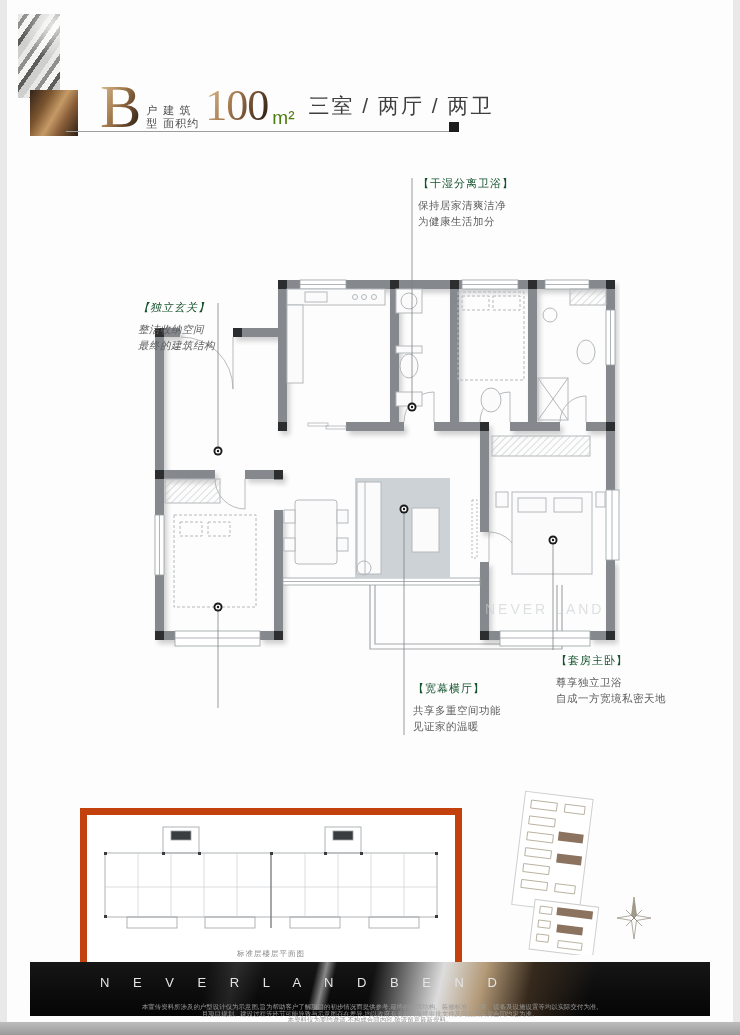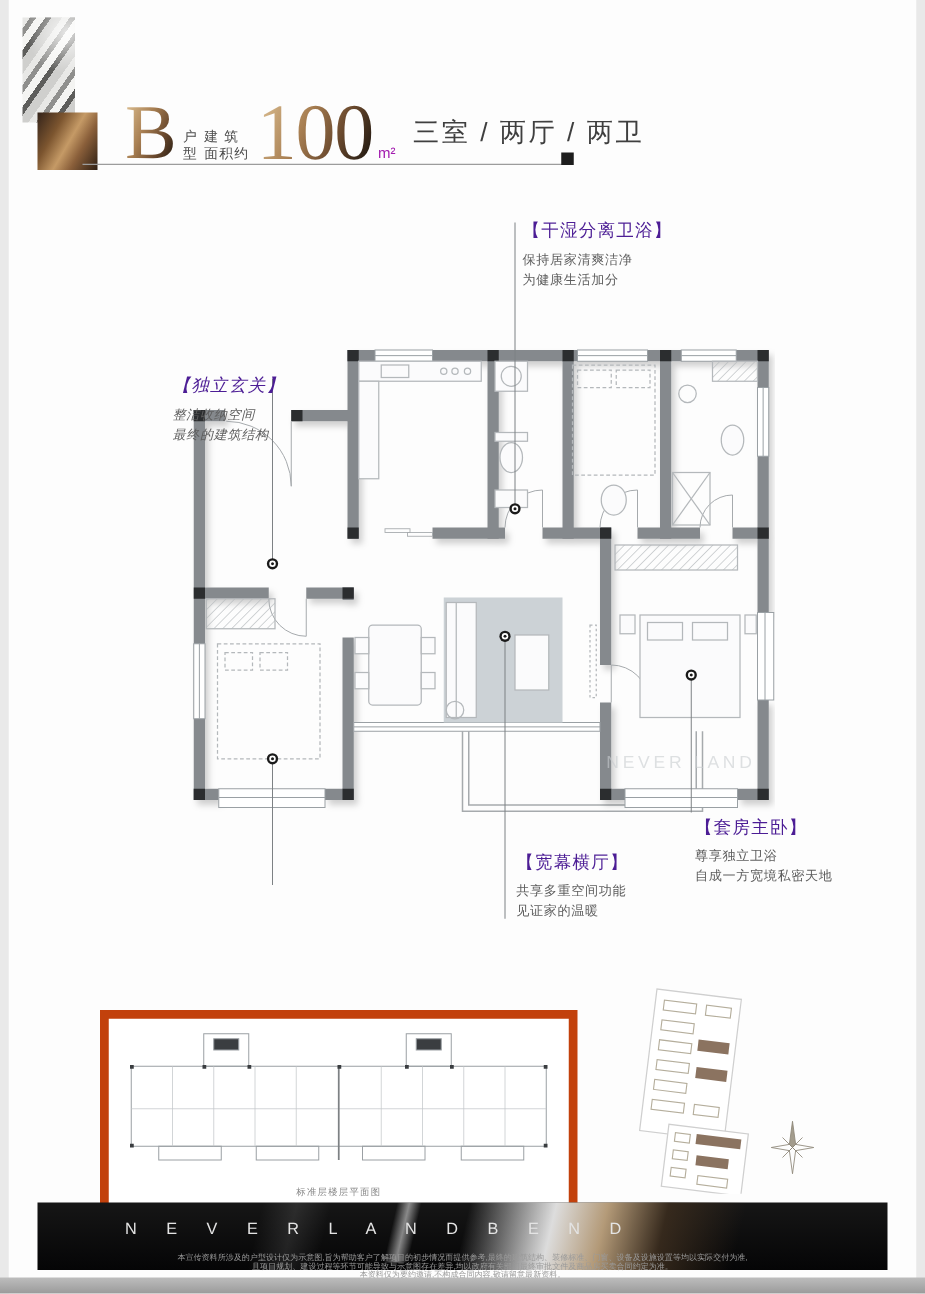--- a/index.html
+++ b/index.html
@@ -18,29 +18,29 @@
 
   
   .header{position:absolute;left:100px;top:80px;height:58px;white-space:nowrap;}
   .bronze-serif{font-family:"Liberation Serif","DejaVu Serif",serif;
     background:linear-gradient(115deg,#d9bb8e 5%,#a87f52 40%,#6b4a2e 68%,#2c2015 92%);
     -webkit-background-clip:text;background-clip:text;color:transparent;}
   .type-letter{display:inline-block;font-size:62px;line-height:52px;vertical-align:bottom;}
   .spec-col{display:inline-block;vertical-align:bottom;margin:0 0 2px 5px;color:#4b4b4b;
     font-size:11px;line-height:13px;letter-spacing:1px;}
   .spec-col .just{display:block;}
-  .area-value{display:inline-block;font-size:64px;line-height:52px;vertical-align:bottom;margin-left:6px;letter-spacing:-1px;}
-  .area-unit{display:inline-block;vertical-align:bottom;margin:0 0 3px 4px;color:#a21caf;font-size:12px;}
+  .area-value{display:inline-block;font-size:44px;line-height:52px;vertical-align:bottom;margin-left:6px;letter-spacing:-1px;}
+  .area-unit{display:inline-block;vertical-align:bottom;margin:0 0 3px 4px;color:#4d7c0f;font-size:19px;}
   .rooms{display:inline-block;vertical-align:bottom;margin:0 0 12px 14px;color:#3f3f3f;font-size:21px;letter-spacing:2px;}
   .header-rule{position:absolute;left:66px;top:131px;width:386px;height:1px;background:#9c9c9c;}
   .header-rule-end{position:absolute;left:449px;top:122px;width:10px;height:10px;background:#1d1d1d;}
 
   
   .anno{position:absolute;white-space:nowrap;}
-  .anno-title{font-size:14px;color:#4c1d95;letter-spacing:1px;}
+  .anno-title{font-size:11px;color:#14532d;letter-spacing:1px;}
   .anno-line{font-size:10.5px;color:#5e5e5e;line-height:15.5px;letter-spacing:.5px;}
   .anno-line.first{margin-top:7px;}
 
   
   .plan{position:absolute;left:150px;top:170px;}
 
   
   .plate-box{position:absolute;left:80px;top:808px;width:368px;height:150px;background:#fff;border:7px solid #c2410c;}
   .plate-caption{position:absolute;left:0;right:0;bottom:6px;text-align:center;font-size:7.5px;color:#8a8a8a;letter-spacing:1px;}
 

